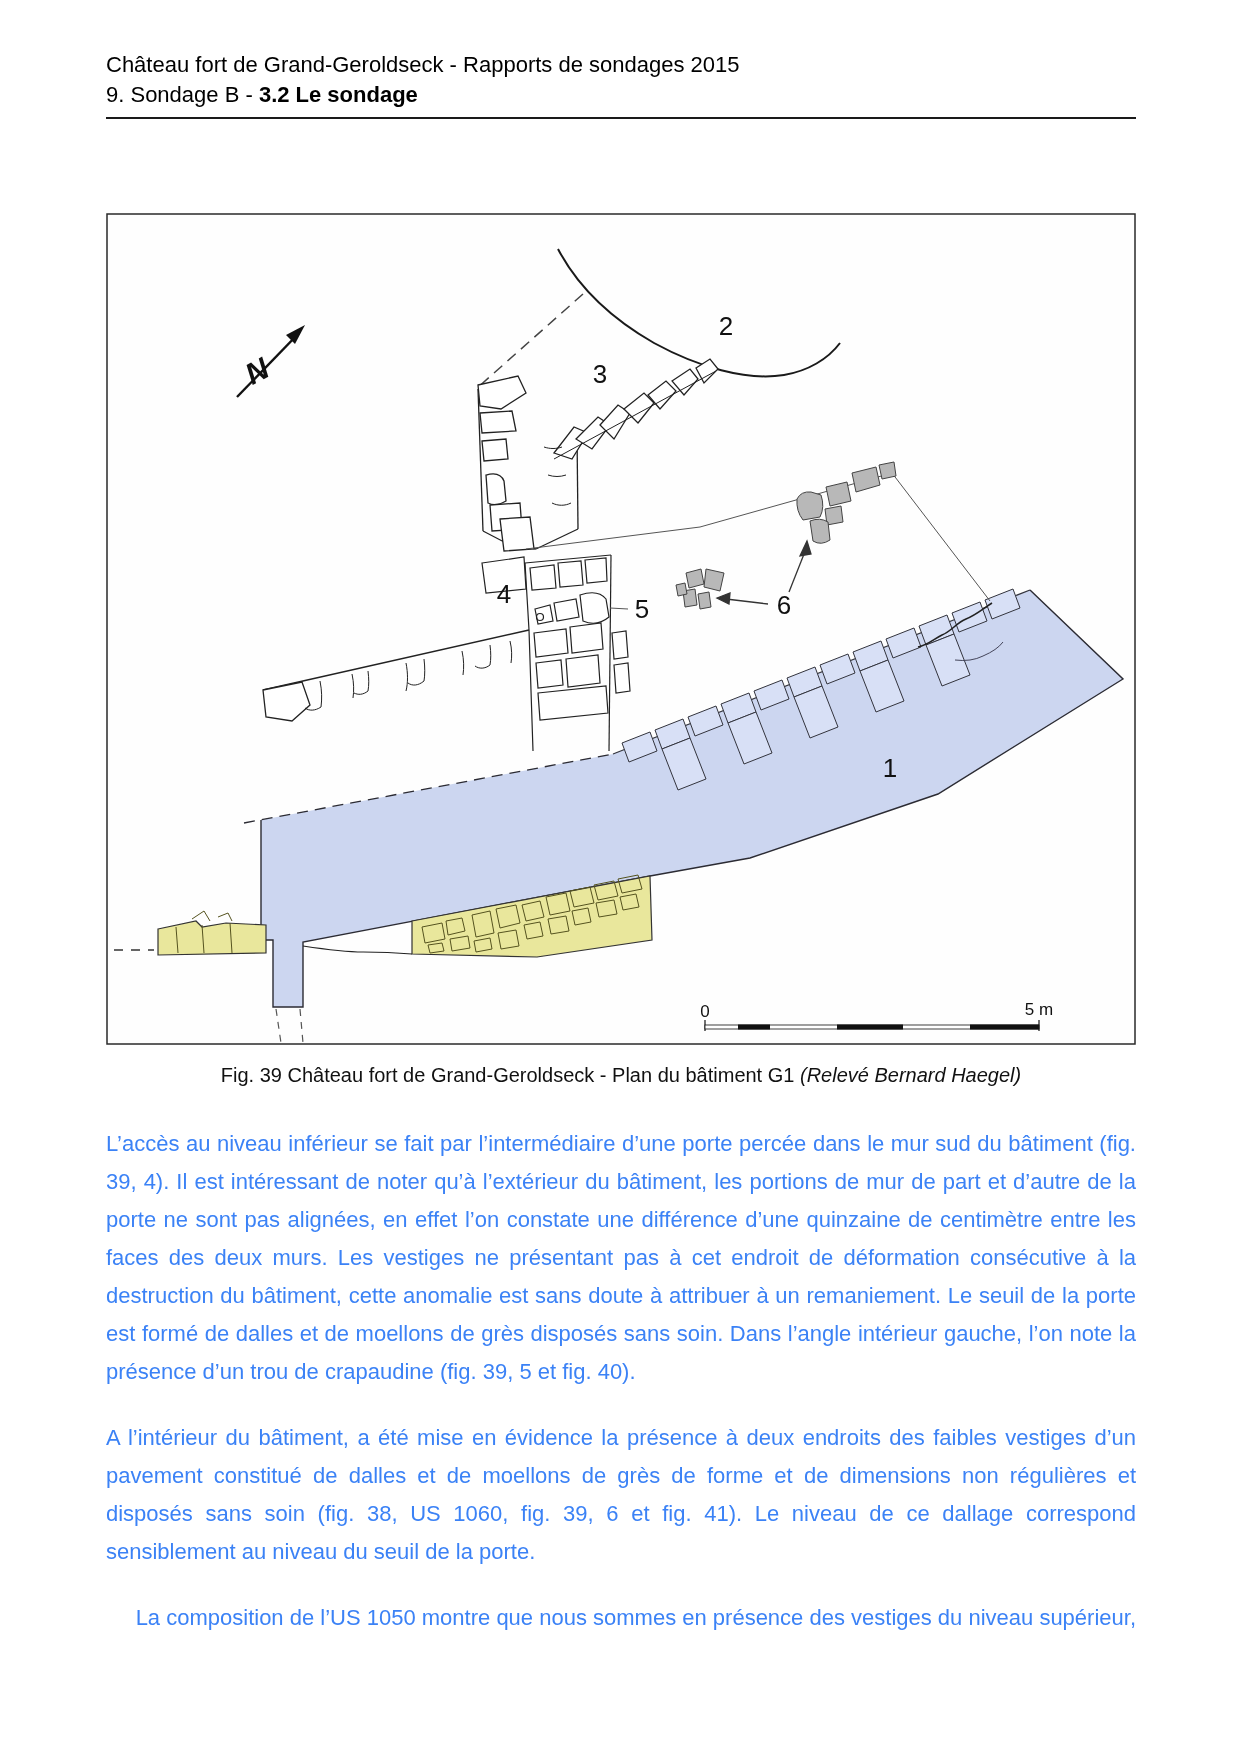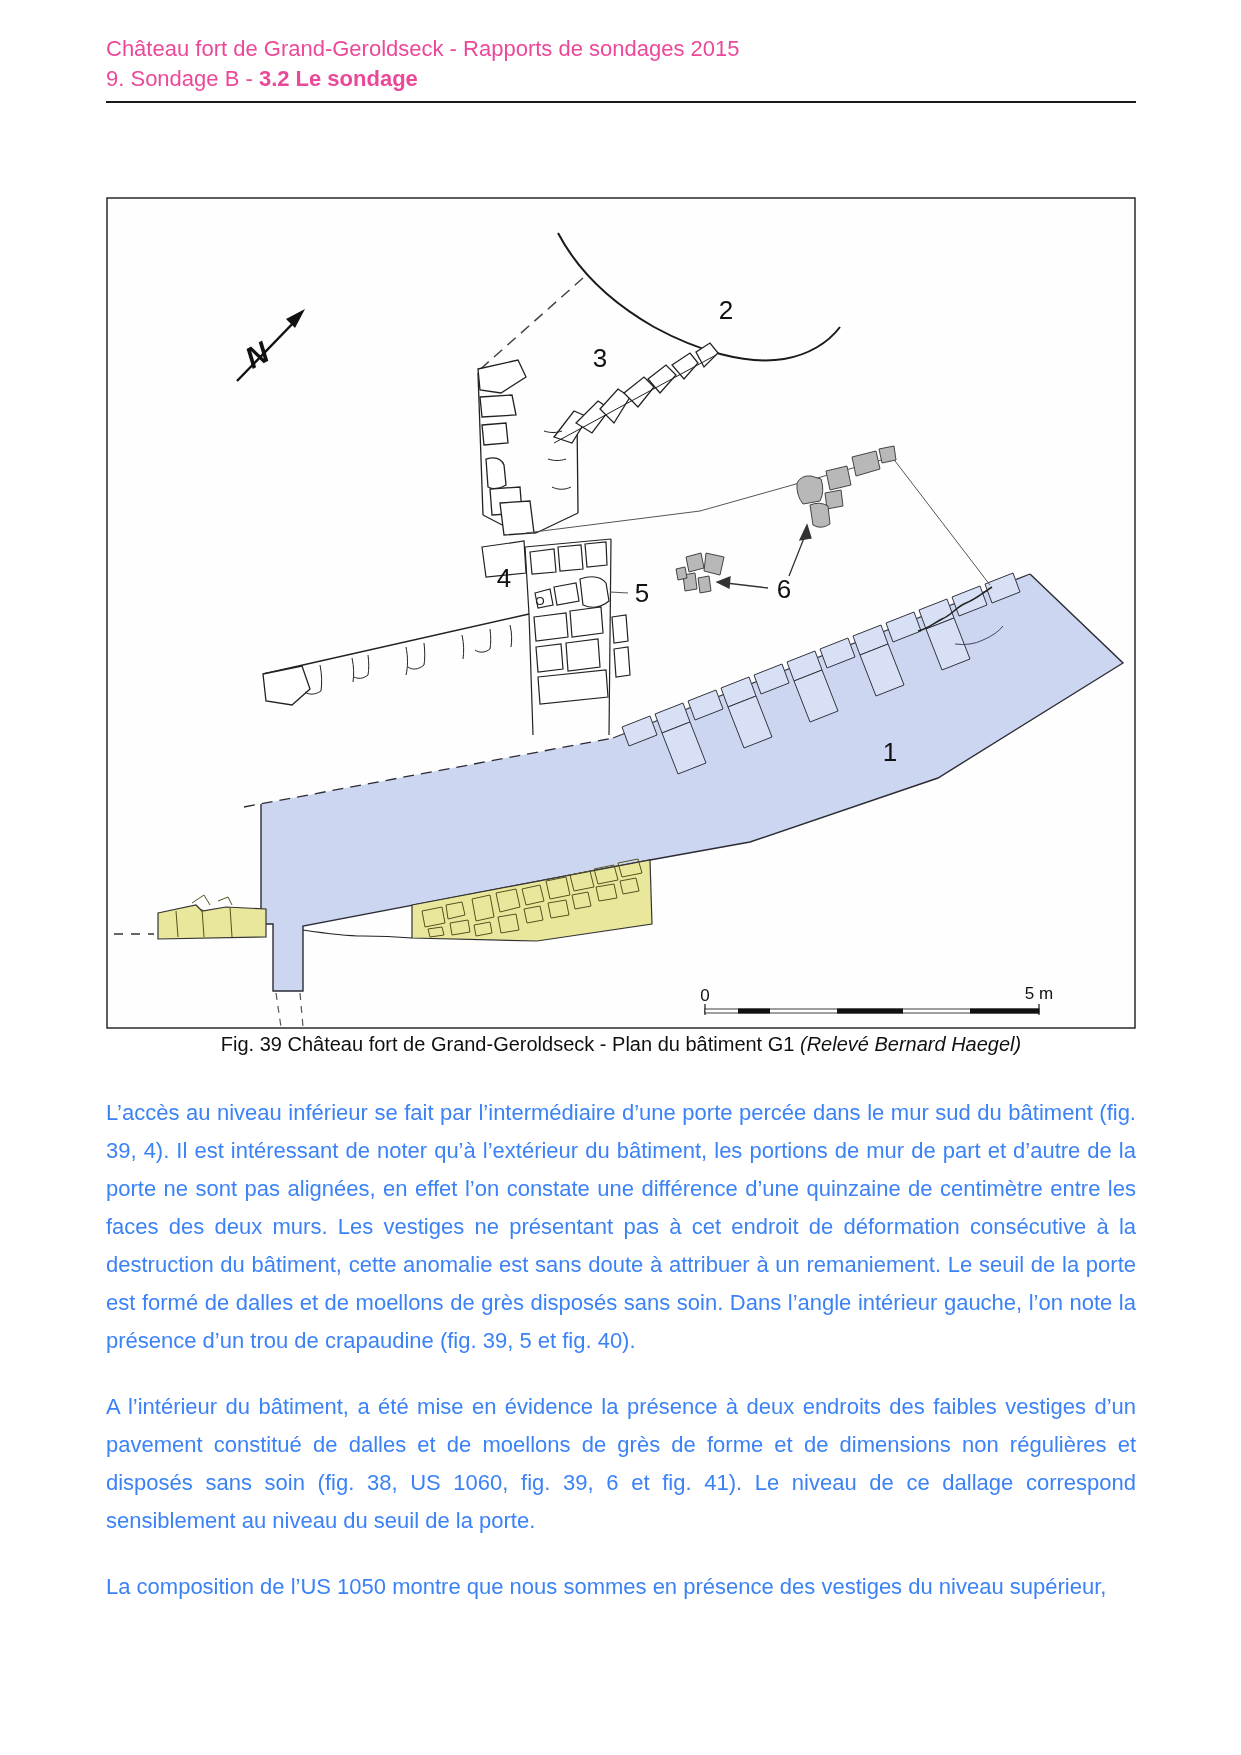--- a/index.html
+++ b/index.html
@@ -2,30 +2,30 @@
 <html><head>
 <meta charset="utf-8">
 <style>
   * { margin:0; padding:0; box-sizing:border-box; }
   html,body { background:#ffffff; }
   .page {
     position:relative; width:1241px; height:1755px; background:#ffffff;
     font-family:"Liberation Sans", sans-serif; color:#1a1a1a; overflow:hidden;
   }
   .content { position:absolute; left:106px; top:0; width:1030px; }
-  .header { padding-top:34px; font-size:22px; line-height:30px; color:#ec4899; }
+  .header { padding-top:50px; font-size:22px; line-height:30px; color:#000000; }
   .header .rule { border-bottom:2px solid #1a1a1a; margin-top:7px; }
   .bi { font-weight:bold; }
   .figure-wrap { margin-top:94px; }
   .figure-box { width:1030px; height:832px; }
-  .caption { text-align:center; font-size:20px; color:#111; }
+  .caption { margin-top:15px; text-align:center; font-size:20px; color:#111; }
   .caption .it { font-style:italic; }
   .bodytext { margin-top:38px; font-size:22px; line-height:38px; text-align:justify; color:#3b82f6; }
   .bodytext p + p { margin-top:28px; }
-  .bodytext p:last-child { text-align:left; }
+  .bodytext p:last-child { text-align:right; }
   svg text { font-family:"Liberation Sans", sans-serif; }
   .plan-label { font-size:26px; fill:#111; }
   .scale-label { font-size:17px; fill:#111; }
 </style>
 </head>
 <body>
 
 <div class="page">
   <div class="content">
 

